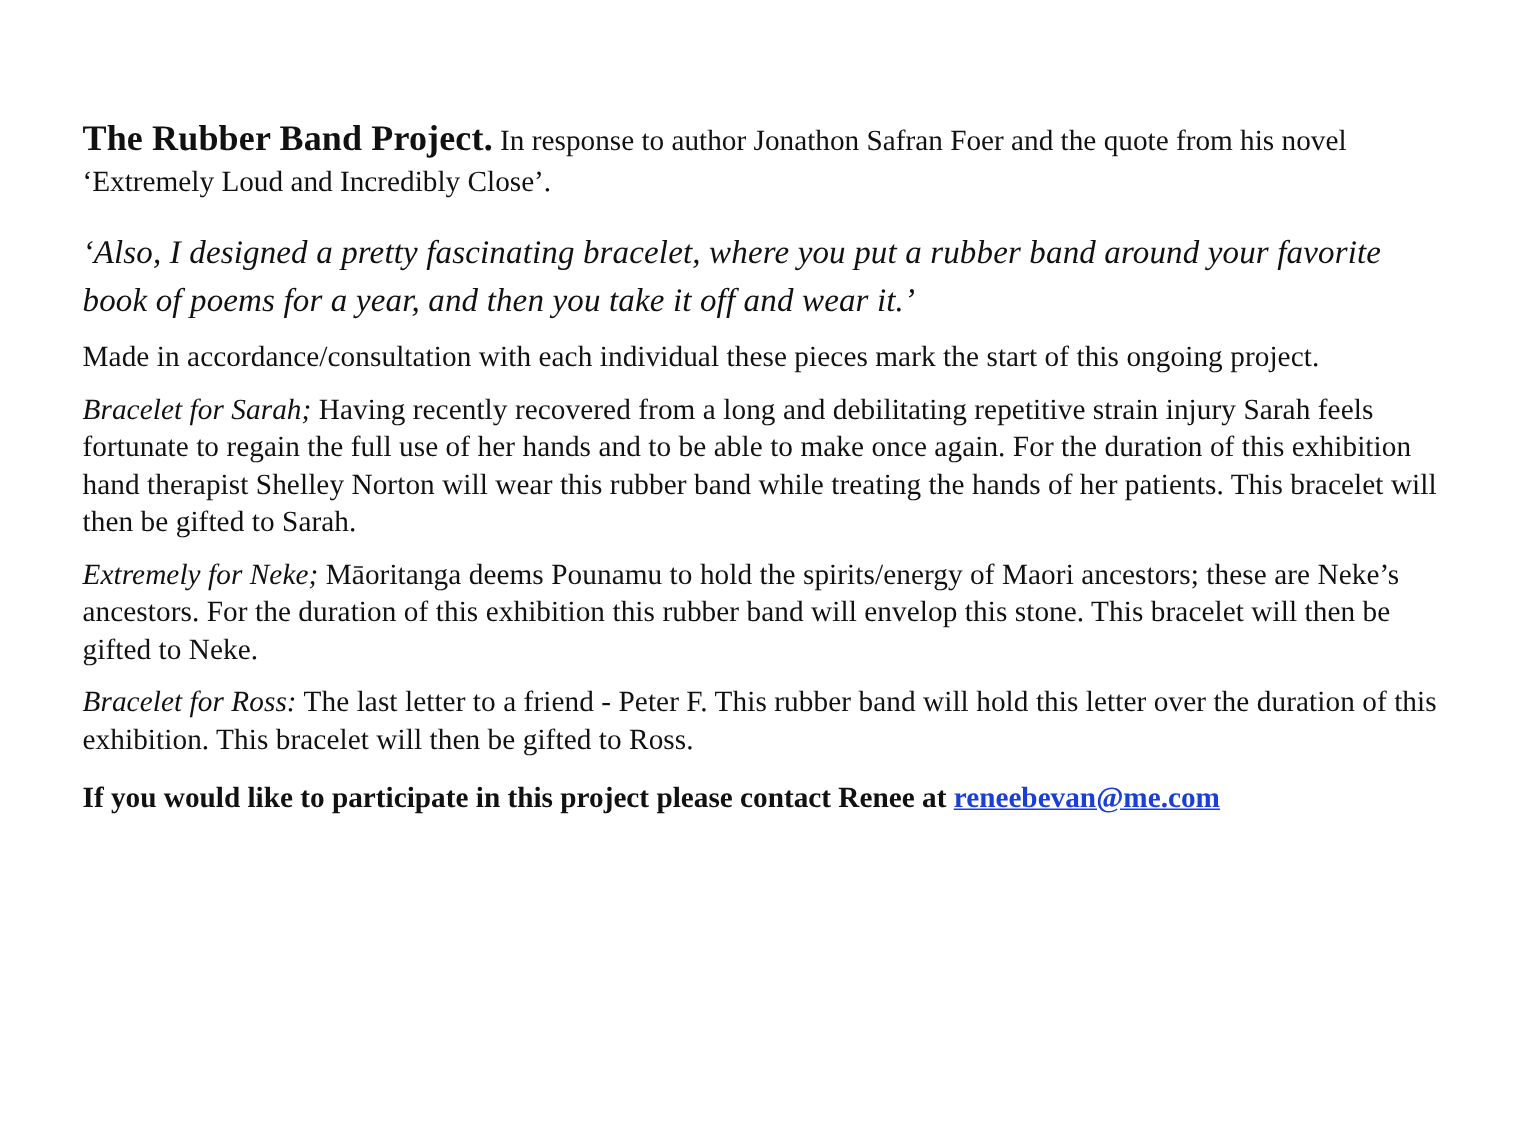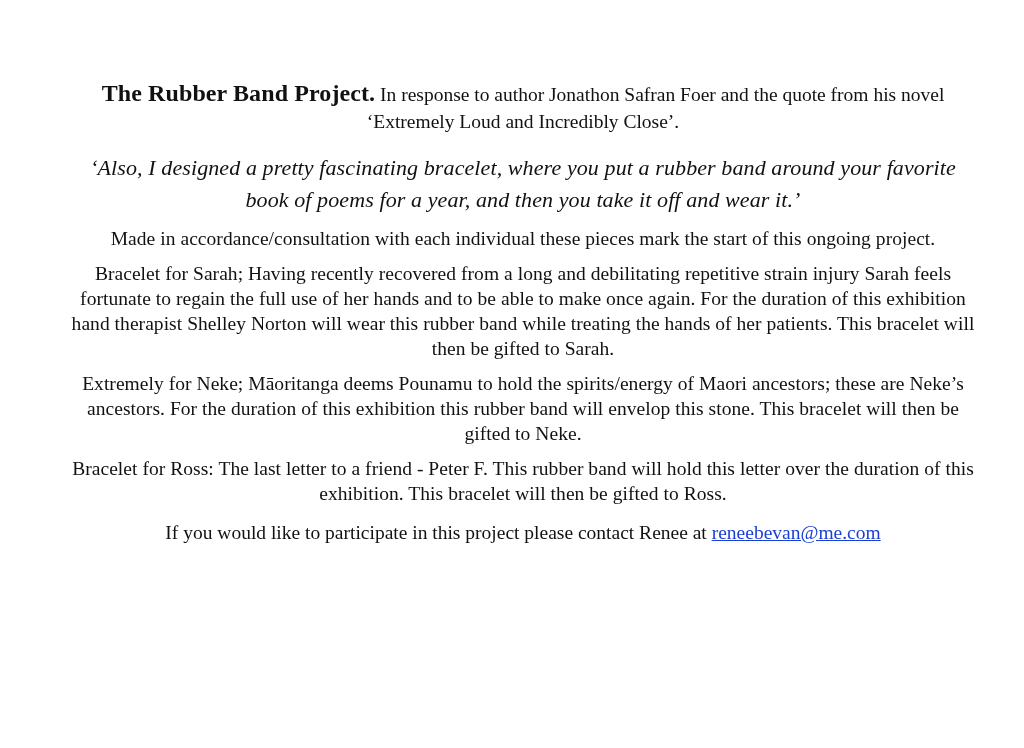--- a/index.html
+++ b/index.html
@@ -10,24 +10,23 @@
     body {
       width: 1024px;
       height: 748px;
       position: relative;
       overflow: hidden;
       font-family: "Liberation Serif", "DejaVu Serif", serif;
       color: #111111;
     }
     .page {
       position: absolute;
-      left: 68px;
+      left: 55px;
       top: 80px;
       width: 910px;
-      text-align: center;
     }
     .intro {
       font-size: 19.5px;
       line-height: 27px;
       margin: 0;
     }
     .title {
       font-weight: bold;
       font-size: 24px;
       letter-spacing: 0.1px;
@@ -41,25 +40,27 @@
     }
     .para {
       font-size: 19.5px;
       line-height: 25px;
       margin: 10px 0 0 0;
       letter-spacing: 0.05px;
     }
     .para.first {
     }
     .lead {
+      font-style: italic;
     }
     .contact {
       font-size: 19.5px;
       line-height: 25px;
       margin: 14px 0 0 0;
+      font-weight: bold;
     }
     .email {
       color: #1a3fd6;
       text-decoration: underline;
       cursor: pointer;
     }
   </style>
 </head>
 <body>
 

